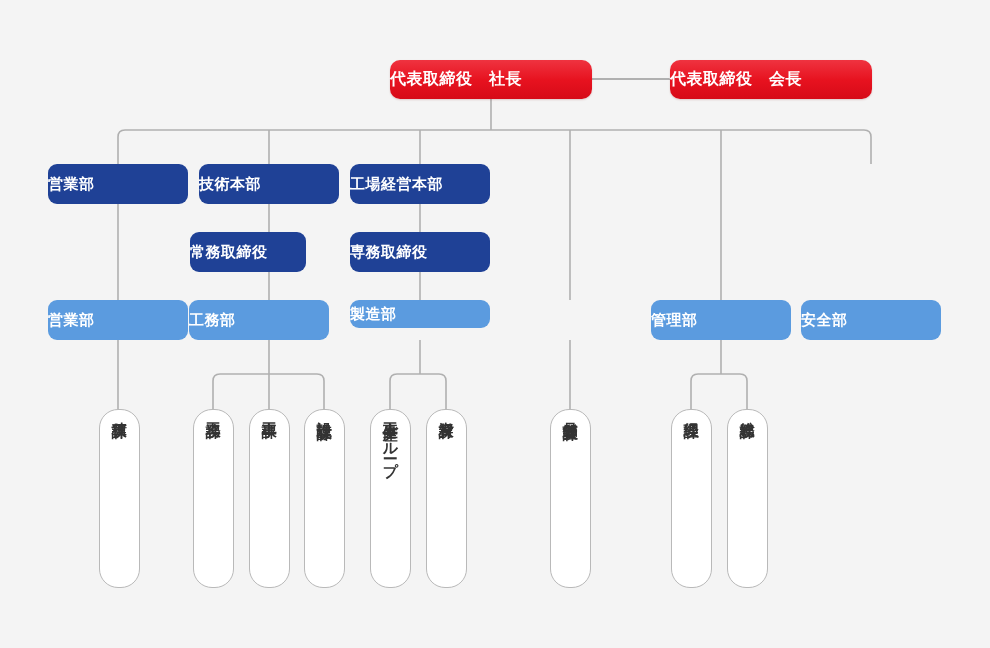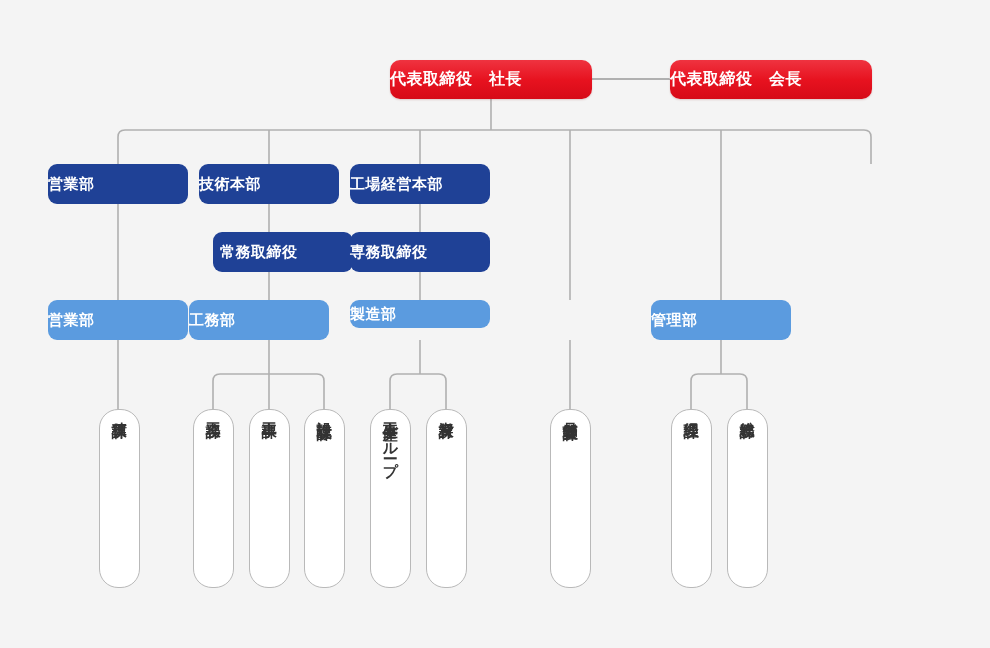--- a/index.html
+++ b/index.html
@@ -132,38 +132,41 @@
   <div class="node node-div" style="left:48px; top:164px; width:140px; height:40px;">
     <span>営業部</span>
   </div>
   <div class="node node-div" style="left:199px; top:164px; width:140px; height:40px;">
     <span>技術本部</span>
   </div>
   <div class="node node-div" style="left:350px; top:164px; width:140px; height:40px;">
     <span>工場経営本部</span>
   </div>
 
-  <div class="node node-div" style="left:213px; top:232px; width:140px; height:40px;padding-left:7px;">
+  <div class="node node-div" style="left:190px; top:232px; width:116px; height:40px;">
     <span>常務取締役</span>
   </div>
   <div class="node node-div" style="left:350px; top:232px; width:140px; height:40px;">
     <span>専務取締役</span>
   </div>
 
   <div class="node node-dept" style="left:48px; top:300px; width:140px; height:40px;">
     <span>営業部</span>
   </div>
   <div class="node node-dept" style="left:189px; top:300px; width:140px; height:40px;">
     <span>工務部</span>
   </div>
   <div class="node node-dept" style="left:350px; top:300px; width:140px; height:28px;">
     <span>製造部</span>
   </div>
   <div class="node node-dept" style="left:651px; top:300px; width:140px; height:40px;">
     <span>管理部</span>
+  </div>
+  <div class="node node-dept" style="left:801px; top:300px; width:140px; height:40px;">
+    <span>安全部</span>
   </div>
 
   <div class="node node-sec" style="left:99px; top:409px; width:41px; height:179px;">
     <span class="vtext">積算課</span>
   </div>
   <div class="node node-sec" style="left:193px; top:409px; width:41px; height:179px;">
     <span class="vtext">工務課</span>
   </div>
   <div class="node node-sec" style="left:249px; top:409px; width:41px; height:179px;">
     <span class="vtext">工事課</span>

